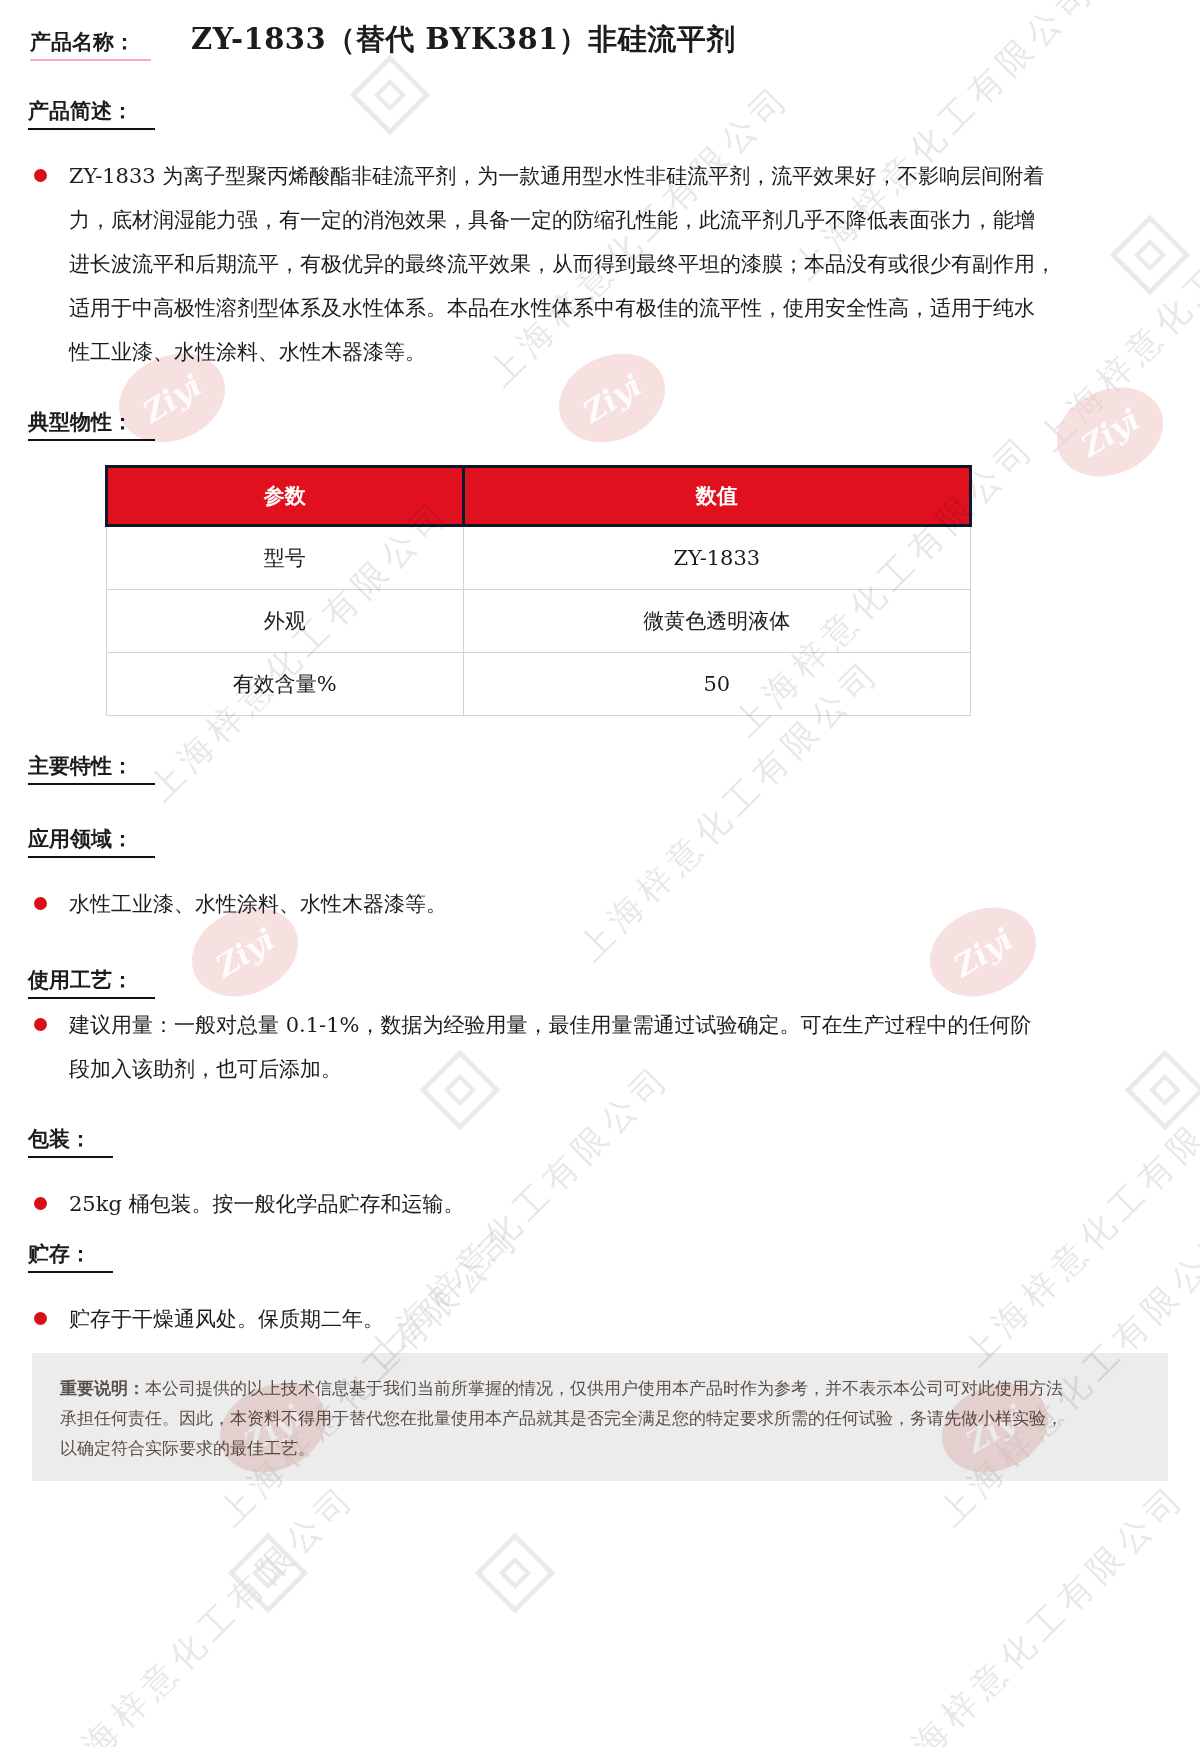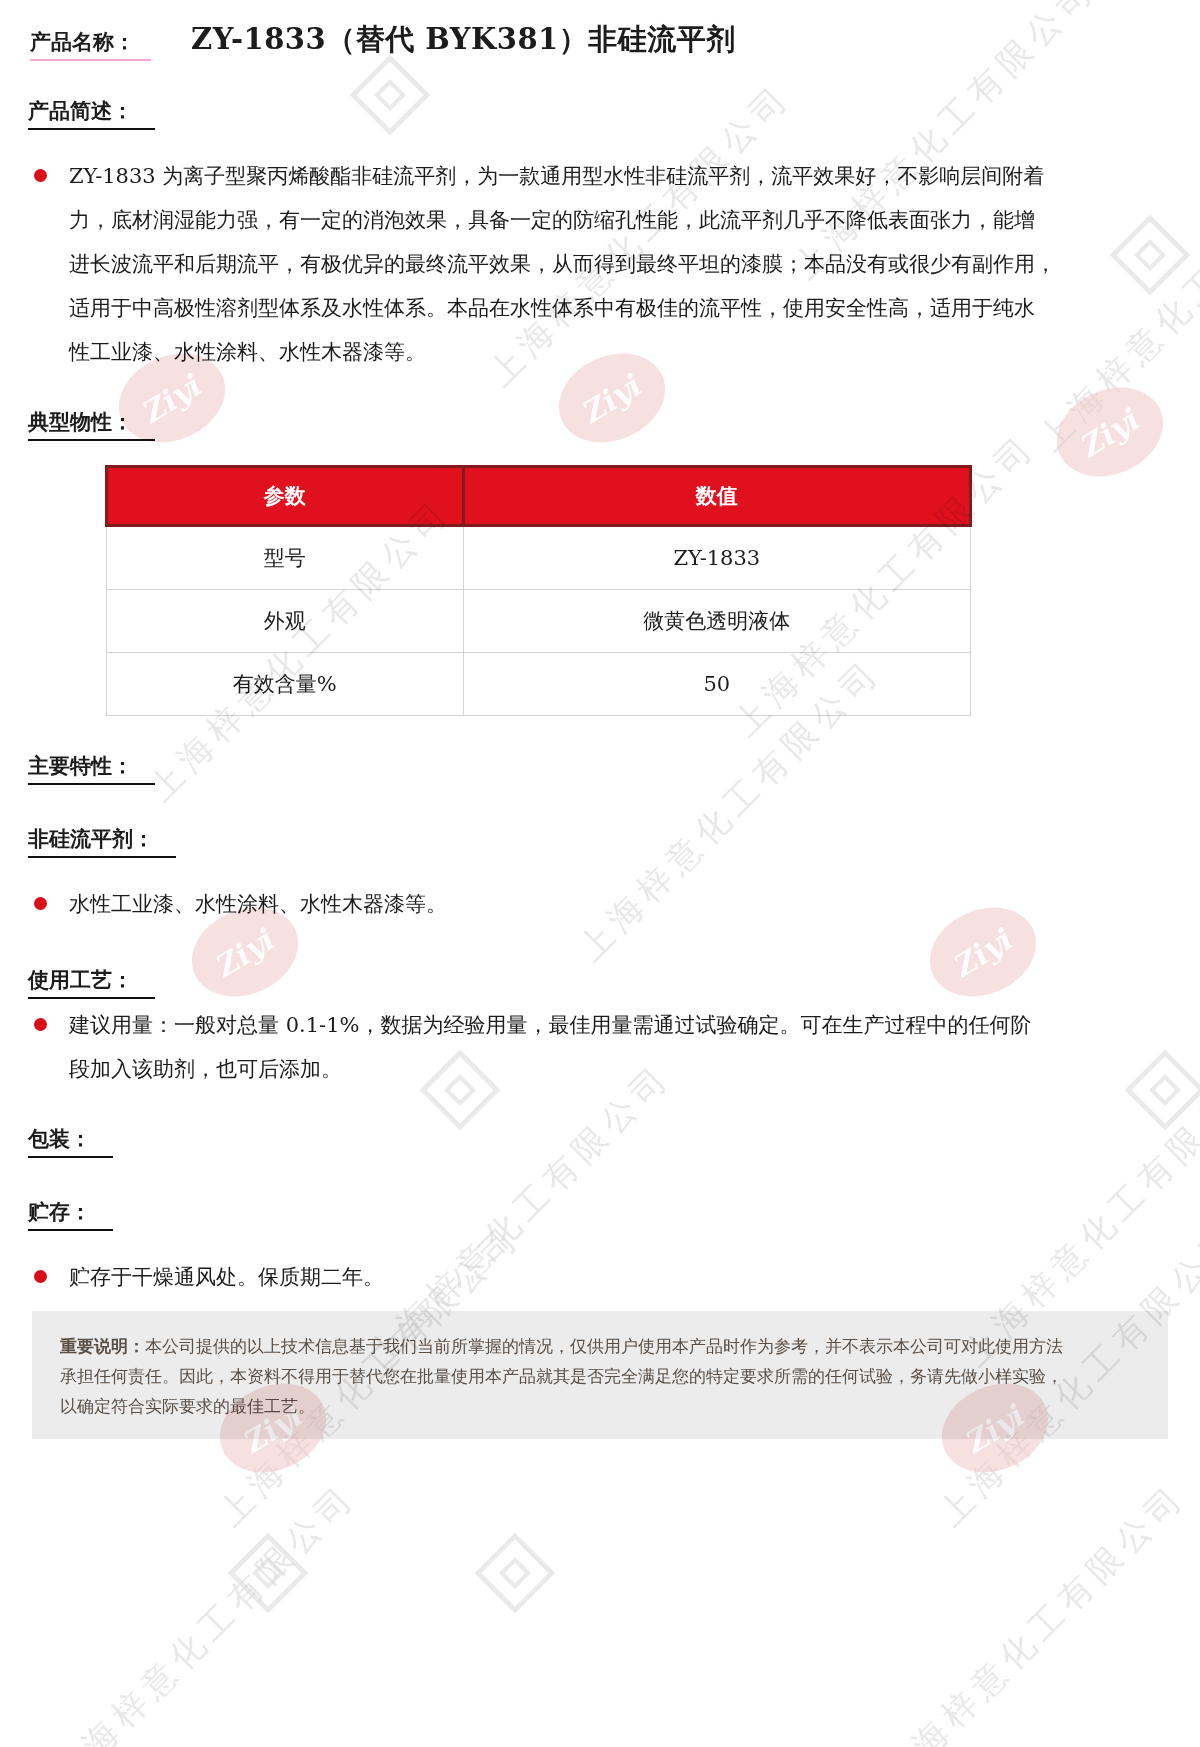--- a/index.html
+++ b/index.html
@@ -33,33 +33,33 @@
     font-family:"DejaVu Sans","Liberation Sans",sans-serif;
     font-size:21px;font-weight:700;border-bottom:2px solid #f9a8d4;
     padding:0 16px 3px 0;white-space:nowrap;
   }
   .doc-title{margin:0;font-size:29px;font-weight:700;letter-spacing:.5px;text-align:right;}
   .sec{
     font-family:"DejaVu Sans","Liberation Sans",sans-serif;
     display:table;font-size:21px;font-weight:700;
     border-bottom:2px solid #111;padding:0 22px 3px 0;margin:0;
   }
-  .mt-a{margin-top:36px;} .mt-b{margin-top:34px;} .mt-c{margin-top:40px;} .mt-d{margin-top:40px;}
+  .mt-a{margin-top:36px;} .mt-b{margin-top:34px;} .mt-c{margin-top:40px;} .mt-d{margin-top:14px;}
   .bullet-row{display:flex;margin-top:24px;}
   .bullet-row.tight{margin-top:4px;}
   .dot{flex:none;width:13px;height:13px;border-radius:50%;
        background:var(--bullet-red,#d80f15);margin:15px 22px 0 6px;}
   .ptext{margin:0;font-size:21px;line-height:44px;white-space:pre-line;max-width:1094px;}
   
   table.props{border-collapse:collapse;margin:24px 0 0 77px;width:867px;
               border:1px solid #c9c9c9;background:#fff;}
   table.props th{
     background:var(--accent-red,#e0101f);color:#ffffff;
     font-family:"DejaVu Sans","Liberation Sans",sans-serif;
-    font-size:21px;font-weight:700;height:54px;border:3px solid #7f1d1d;
+    font-size:21px;font-weight:700;height:54px;border:3px solid #0f172a;
   }
   table.props td{
     height:60px;text-align:center;vertical-align:middle;
     font-size:21px;border:1px solid #d4d4d4;
   }
   .col-param{width:357px;} .col-value{width:510px;}
   
   .note{
     margin:12px 0 0 4px;width:1136px;box-sizing:border-box;
     background:var(--note-bg,#ececec);padding:20px 28px 18px 28px;
@@ -169,34 +169,38 @@
       </tr>
       <tr>
         <td>有效含量%</td>
         <td>50</td>
       </tr>
     </tbody>
   </table>
 
   <h2 class="sec mt-a">主要特性：</h2>
 
-  <h2 class="sec mt-c">非硅流平剂：</h2>
+  <h2 class="sec mt-c">应用领域：</h2>
   <div class="bullet-row">
     <span class="dot"></span>
     <p class="ptext">水性工业漆、水性涂料、水性木器漆等。</p>
   </div>
 
   <h2 class="sec mt-c">使用工艺：</h2>
   <div class="bullet-row tight">
     <span class="dot"></span>
     <p class="ptext">建议用量：一般对总量 0.1-1%，数据为经验用量，最佳用量需通过试验确定。可在生产过程中的任何阶
 段加入该助剂，也可后添加。</p>
   </div>
 
   <h2 class="sec mt-b">包装：</h2>
+  <div class="bullet-row">
+    <span class="dot"></span>
+    <p class="ptext">25kg 桶包装。按一般化学品贮存和运输。</p>
+  </div>
 
   <h2 class="sec mt-d">贮存：</h2>
   <div class="bullet-row">
     <span class="dot"></span>
     <p class="ptext">贮存于干燥通风处。保质期二年。</p>
   </div>
 
   <div class="note">
     <p class="note-text"><strong>重要说明：</strong><span>本公司提供的以上技术信息基于我们当前所掌握的情况，仅供用户使用本产品时作为参考，并不表示本公司可对此使用方法
 承担任何责任。因此，本资料不得用于替代您在批量使用本产品就其是否完全满足您的特定要求所需的任何试验，务请先做小样实验，

